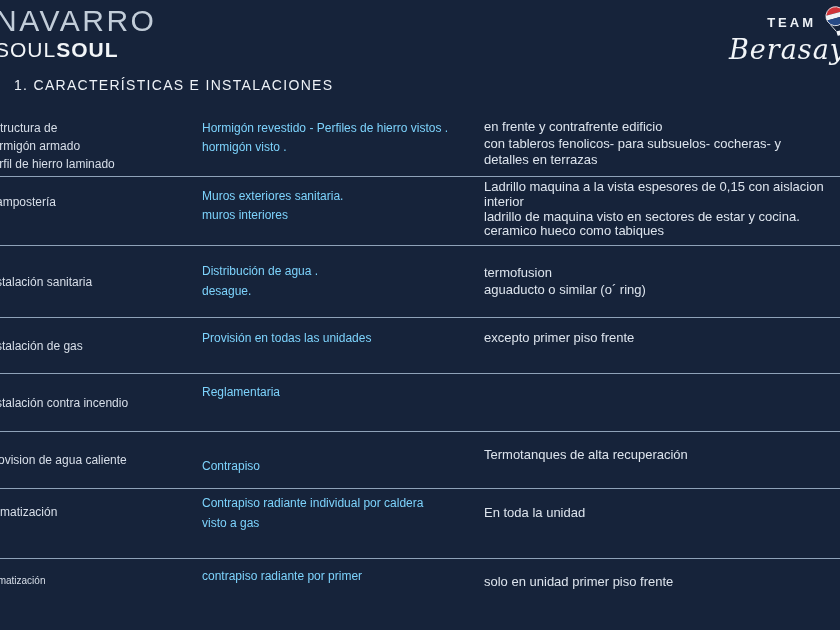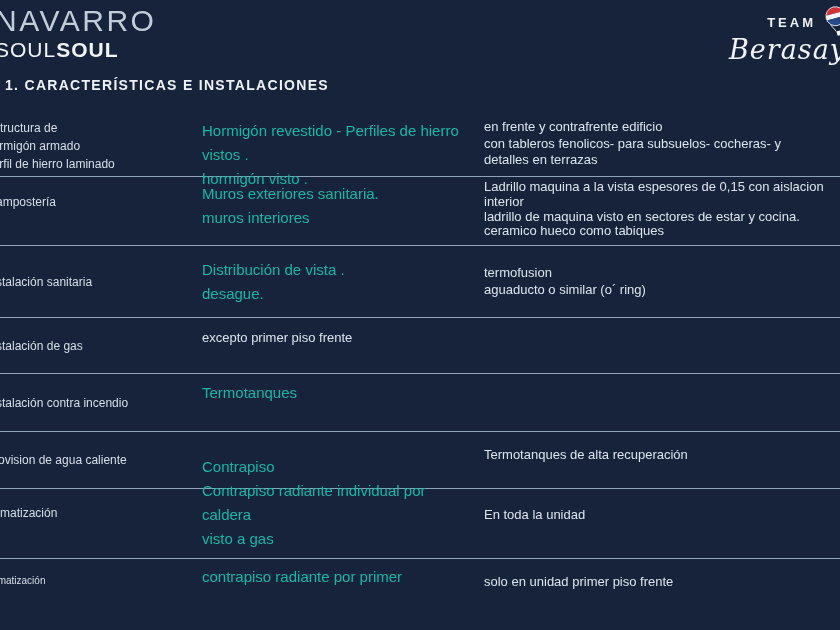--- a/index.html
+++ b/index.html
@@ -29,22 +29,22 @@
   .team-label{font-size:13px;font-weight:700;letter-spacing:3px;color:#eef2f7}
   .balloon{transform:rotate(-15deg)}
   .team-script{
     margin-top:-6px;padding-right:6px;
     font-family:"DejaVu Serif",serif;font-style:italic;
     font-size:27px;letter-spacing:1px;color:#f2f5f8;white-space:nowrap;
   }
 
   
   .section-title{
-    position:absolute;top:77px;left:5px;margin:0;
-    font-size:14px;font-weight:700;letter-spacing:1.3px;color:#eef2f7;white-space:nowrap;
+    position:absolute;top:77px;left:14px;margin:0;
+    font-size:14px;font-weight:400;letter-spacing:1.3px;color:#eef2f7;white-space:nowrap;
   }
 
   
   .spec-table{position:absolute;top:112px;left:-14px;width:918px}
   .row{
     display:grid;grid-template-columns:216px 282px 420px;
     align-items:center;
     border-bottom:1px solid #8fa2b8;
     box-sizing:border-box;
   }
@@ -53,21 +53,21 @@
   .row:nth-child(2){height:69px}
   .row:nth-child(3){height:72px}
   .row:nth-child(4){height:56px}
   .row:nth-child(5){height:58px}
   .row:nth-child(6){height:57px}
   .row:nth-child(7){height:70px}
   .row:nth-child(8){height:71px}
 
   .c1,.c2,.c3{white-space:pre-line;box-sizing:border-box}
   .c1{font-size:12px;line-height:1.5;color:#d8dfe9;padding-right:14px}
-  .c2{font-size:15px;line-height:1.6;color:#14b8a6;padding-right:14px}
+  .c2{font-size:12px;line-height:1.6;color:#7dd3fc;padding-right:14px}
   .c3{font-size:13px;line-height:1.28;color:#dde4ed}
 
   
   .r1{align-items:start;padding-top:7px}
   .r2 .c1{transform:translateY(-9px)}
   .r2 .c2{transform:translateY(-5px)}
   .r2 .c3{align-self:start;padding-top:3px;line-height:1.14}
   .r4 .c2,.r4 .c3{transform:translateY(-7px)}
   .r5 .c2{transform:translateY(-10px)}
   .r6 .c2{transform:translateY(7px)}
@@ -132,34 +132,35 @@
       <div class="c2">Muros exteriores sanitaria.
 muros interiores</div>
       <div class="c3">Ladrillo maquina a la vista espesores de 0,15 con aislacion
 interior
 ladrillo de maquina visto en sectores de estar y cocina.
 ceramico hueco como tabiques</div>
     </div>
 
     <div class="row r3">
       <div class="c1">Instalación sanitaria</div>
-      <div class="c2">Distribución de vista .
+      <div class="c2">Distribución de agua .
 desague.</div>
       <div class="c3">termofusion
 aguaducto o similar (o´ ring)</div>
     </div>
 
     <div class="row r4">
       <div class="c1">Instalación de gas</div>
+      <div class="c2">Provisión en todas las unidades</div>
       <div class="c3">excepto primer piso frente</div>
     </div>
 
     <div class="row r5">
       <div class="c1">Instalación contra incendio</div>
-      <div class="c2">Termotanques</div>
+      <div class="c2">Reglamentaria</div>
       <div class="c3"></div>
     </div>
 
     <div class="row r6">
       <div class="c1">Provision de agua caliente</div>
       <div class="c2">Contrapiso</div>
       <div class="c3">Termotanques de alta recuperación</div>
     </div>
 
     <div class="row r7">

